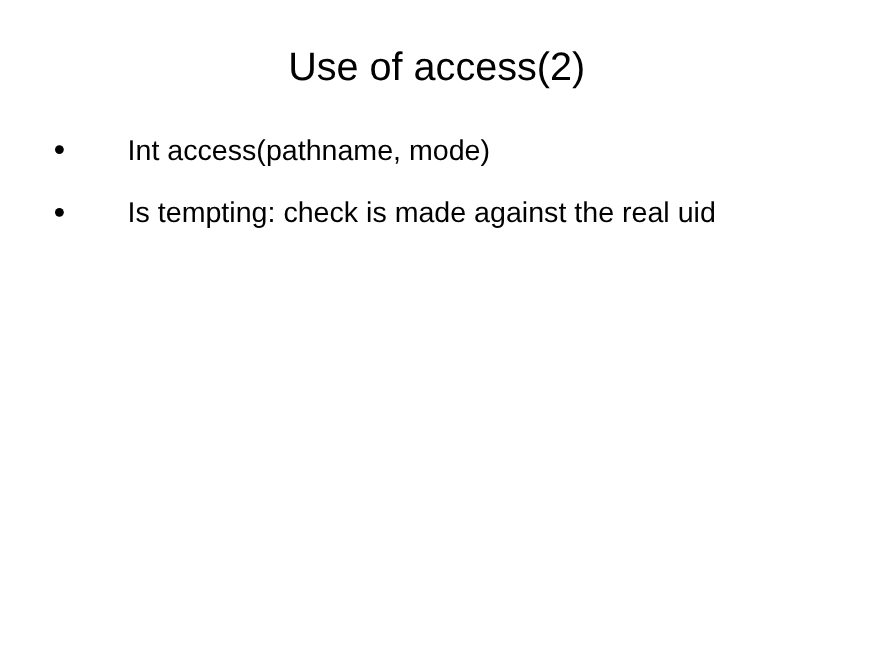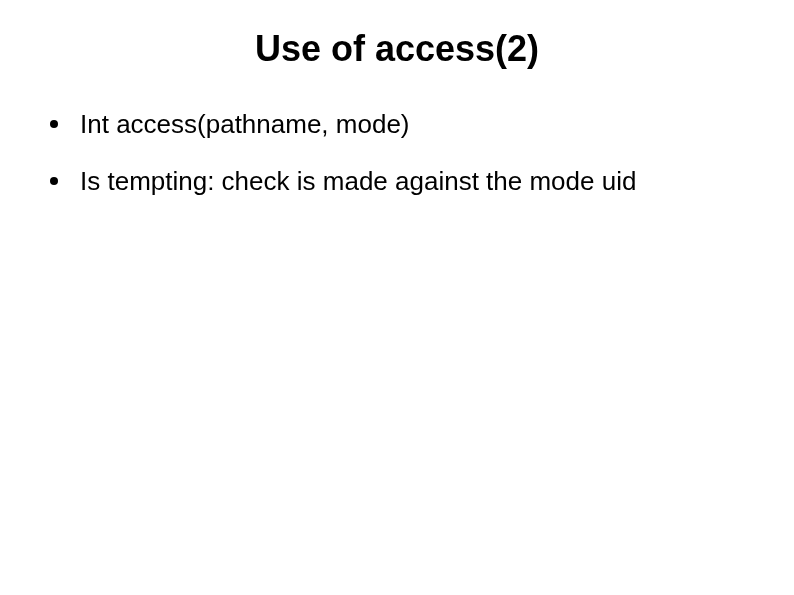--- a/index.html
+++ b/index.html
@@ -10,23 +10,23 @@
     body {
       width: 794px;
       height: 595px;
       background: #ffffff;
       font-family: Arial, Helvetica, sans-serif;
       color: #000000;
       padding: 20px 40px;
     }
     .slide-title {
       font-size: 36px;
-      font-weight: bold;
+      font-weight: normal;
       text-align: center;
-      margin-top: 8px;
+      margin-top: 20px;
       margin-bottom: 38px;
     }
     .bullet-list {
       list-style: none;
       padding-left: 10px;
     }
     .bullet-item {
       display: flex;
       align-items: flex-start;
       margin-bottom: 24px;
@@ -36,29 +36,30 @@
       height: 8px;
       background: #000000;
       border-radius: 50%;
       flex-shrink: 0;
       margin-top: 12px;
       margin-right: 22px;
     }
     .bullet-text {
       font-size: 26px;
       line-height: 1.25;
+      margin-left: 36px;
     }
   </style>
 </head>
 <body>
 
 <h1 class="slide-title">Use of access(2)</h1>
 
 <ul class="bullet-list">
   <li class="bullet-item">
     <span class="bullet-dot"></span>
     <span class="bullet-text">Int access(pathname, mode)</span>
   </li>
   <li class="bullet-item">
     <span class="bullet-dot"></span>
-    <span class="bullet-text">Is tempting: check is made against the mode uid</span>
+    <span class="bullet-text">Is tempting: check is made against the real uid</span>
   </li>
 </ul>
 
 </body></html>

